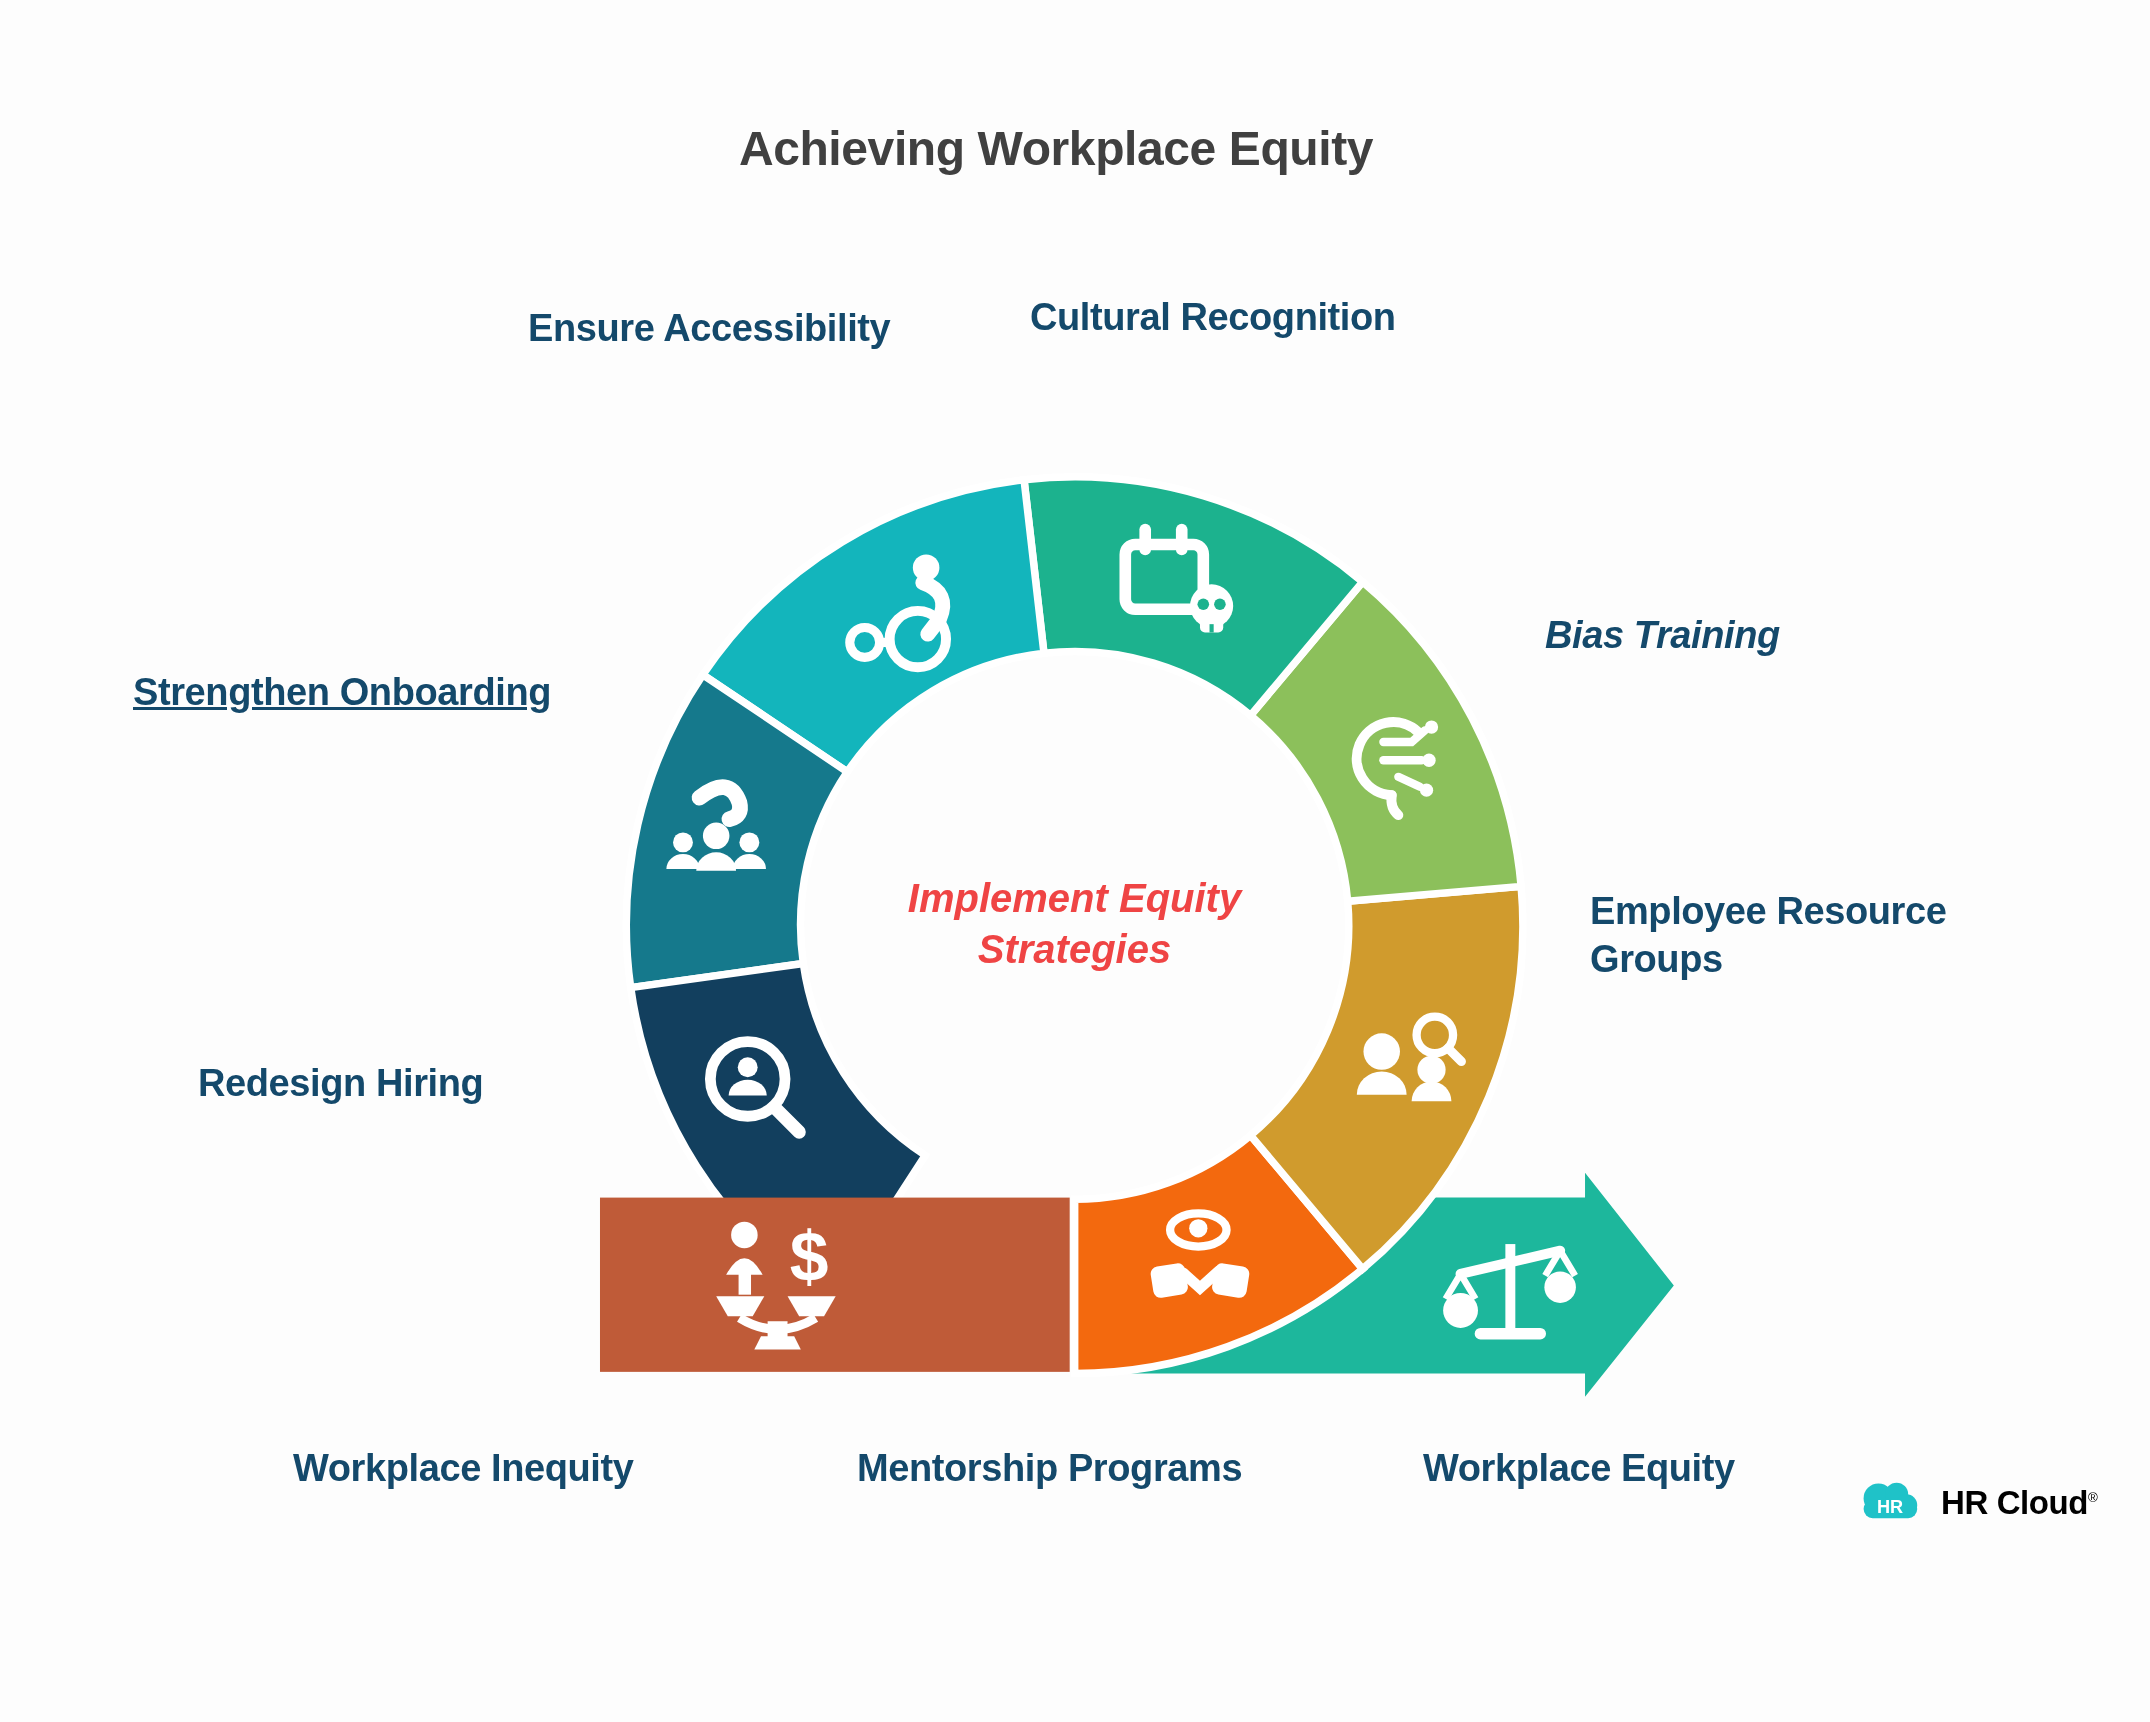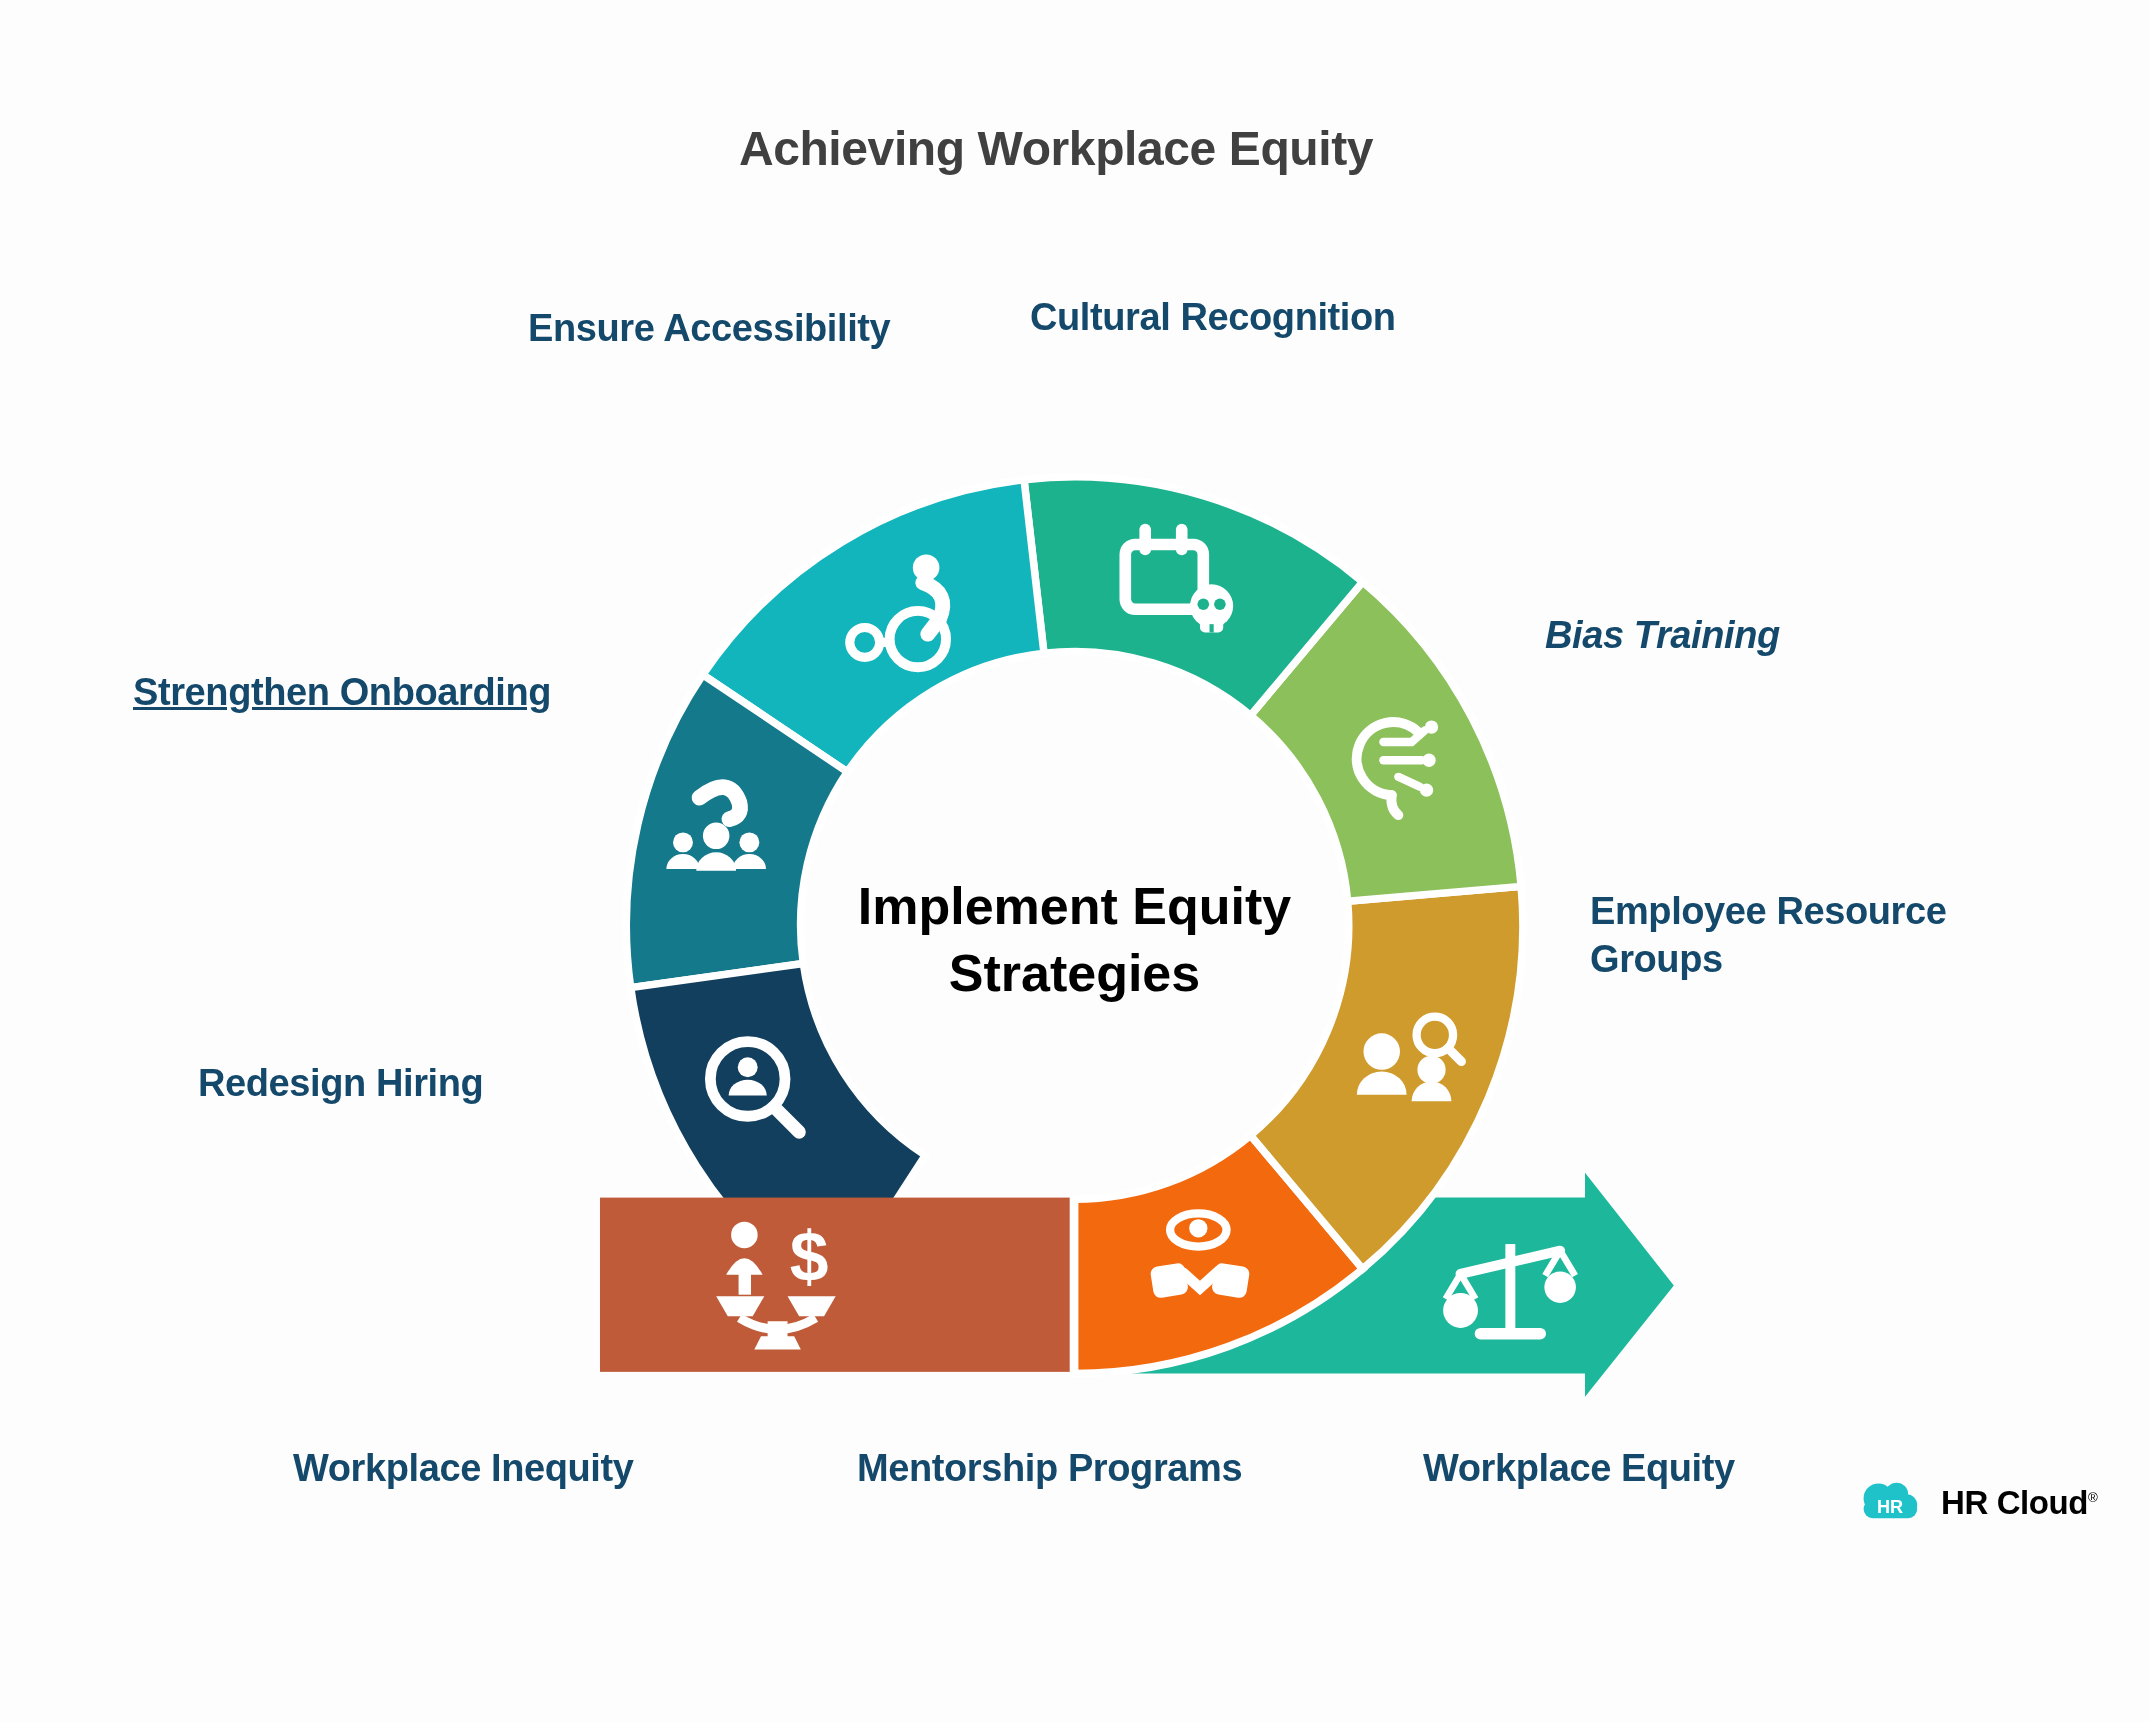--- a/index.html
+++ b/index.html
@@ -13,21 +13,21 @@
     position:absolute; color:#14496b; font-weight:700; font-size:38px;
     line-height:1.25; letter-spacing:-0.4px;
   }
   .center-text { }
   .page-title {
     position:absolute; left:0; top:121px; width:2112px; text-align:center;
     color:#404040; font-weight:700; font-size:48px; letter-spacing:-0.4px;
   }
   .center-label {
     position:absolute; left:784px; top:873px; width:581px; text-align:center;
-    color:#000000; font-weight:700; font-size:52px; line-height:1.28;
+    color:#ef4444; font-weight:700; font-size:40px; line-height:1.28;font-style:italic;
   }
   .logo {
     position:absolute; left:1857px; top:1480px; display:flex; align-items:center; gap:18px;
   }
   .logo-name { color:#000000; font-weight:700; font-size:33px; letter-spacing:-0.4px; }
   .logo-name sup { font-size:13.3px; font-weight:400; }
 </style>
 </head>
 <body>
 

